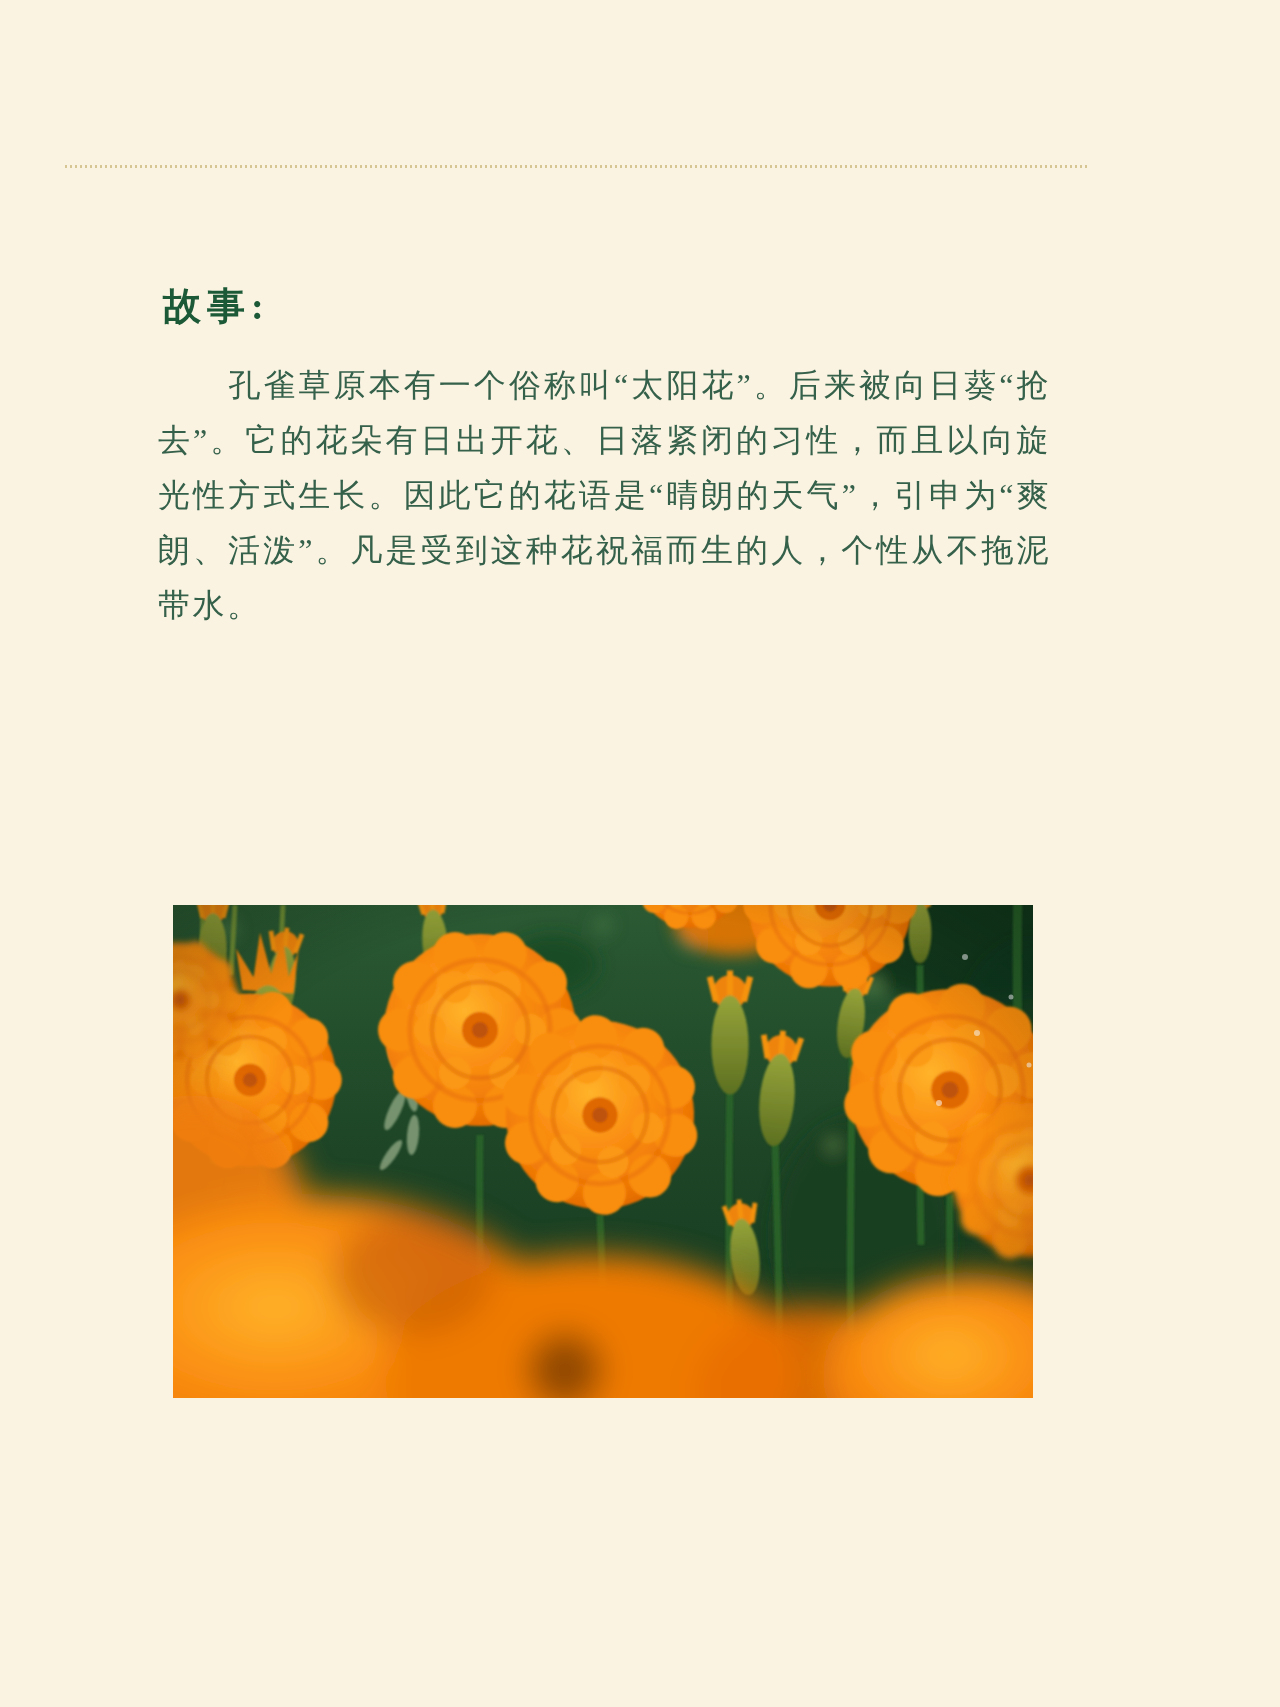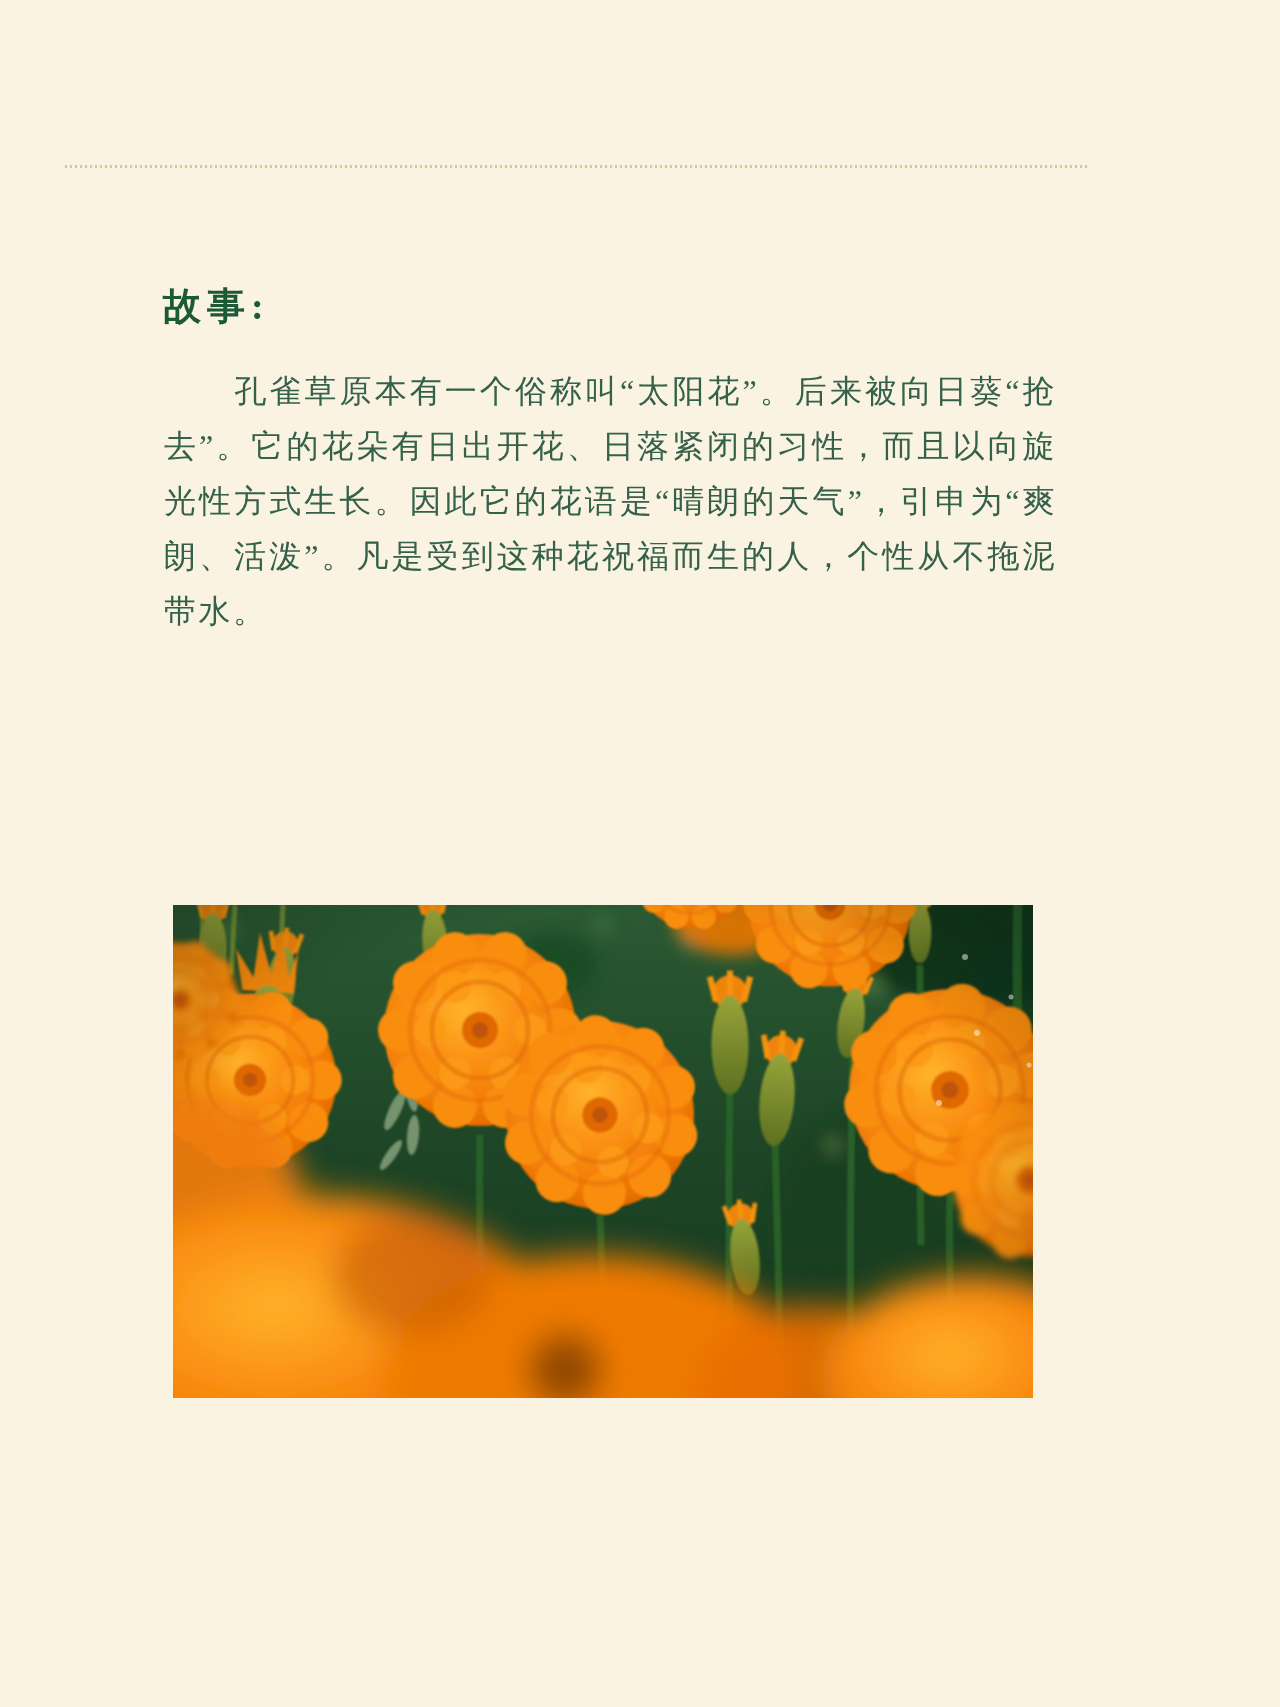--- a/index.html
+++ b/index.html
@@ -24,21 +24,21 @@
   .heading{
     position:absolute;left:163px;top:281px;
     margin:0;
     font-size:38px;font-weight:bold;
     letter-spacing:6px;
     color:var(--heading);
     text-align:right;
   }
   .body-text{
     position:absolute;left:150px;top:350px;
-    width:893px;margin:14px;
+    width:893px;margin:8px;
     font-size:32px;line-height:55px;
     letter-spacing:2.5px;
     color:var(--body);
     text-align:justify;
     text-justify:inter-ideograph;
     text-indent:2.2em;
   }
   .photo{
     position:absolute;left:173px;top:905px;
     width:860px;height:493px;margin:0;

